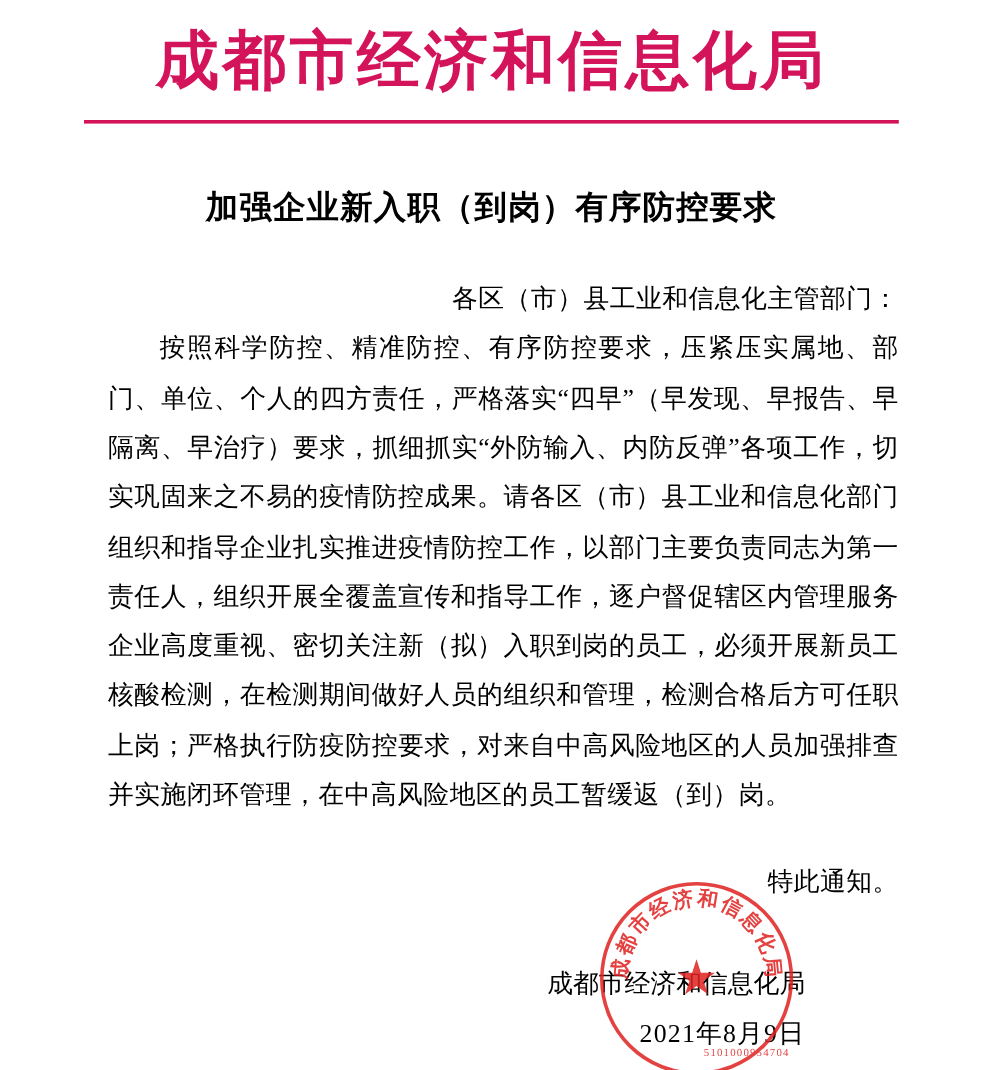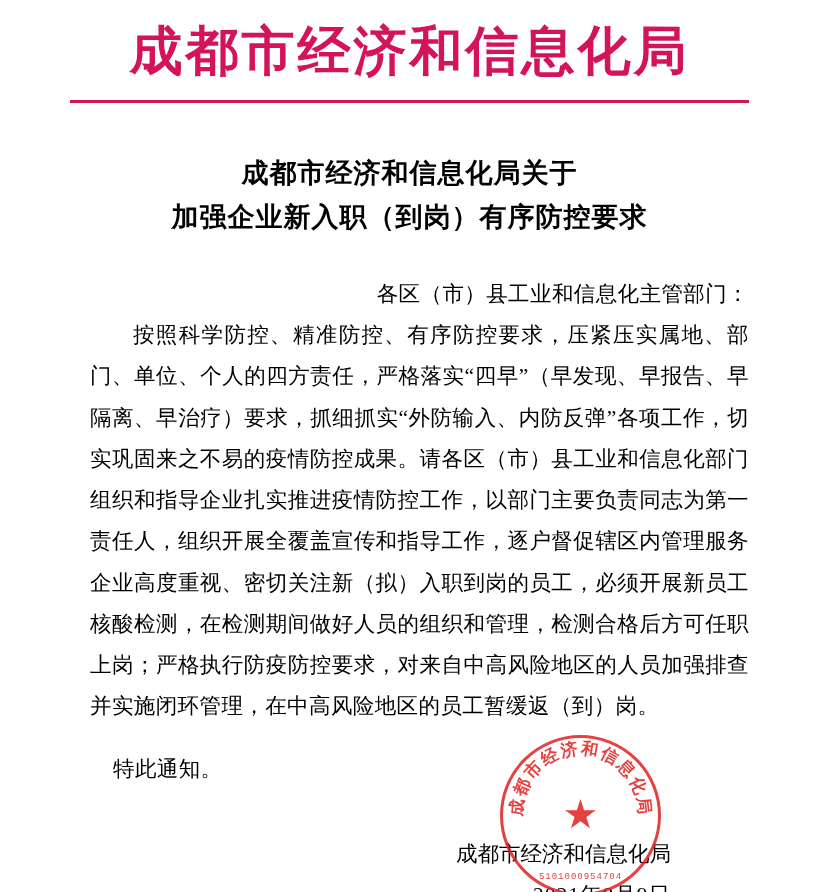--- a/index.html
+++ b/index.html
@@ -69,21 +69,22 @@
     text-align: right;
   }
   .para {
     text-indent: 2em;
     text-align: justify;
     text-justify: inter-ideograph;
     margin-left: 20px;
   }
   .para-notice {
     text-indent: 2em;
-    margin-top: 21px;
+    margin-top: 32px;
+    text-align: right;
   }
 
   
   .signature {
     margin-top: 44px;
     text-align: right;
     padding-right: 78px;
     font-size: 21.5px;
     line-height: 1.9;
     position: relative;
@@ -125,39 +126,38 @@
     font-size: 17px;
     font-weight: bold;
     fill: #e02020;
     letter-spacing: 2px;
   }
   .seal .seal-code {
     position: absolute;
     left: 0;
     right: 0;
     bottom: 11px;
-    text-align: center;
+    text-align: right;
     font-size: 9px;
     letter-spacing: 1px;
     color: #e02020;
-    font-family: Liberation Mono, monospace;
+    font-family: Liberation Serif, serif;
   }
 </style>
 </head>
 <body>
 
 <div class="page">
 
   <div class="letterhead">
     <div class="letterhead-title">成都市经济和信息化局</div>
     <div class="letterhead-rule"></div>
   </div>
 
   <div class="doc-title">
-    <span class="line">成都市经济和信息化局关于</span>
     <span class="line">加强企业新入职（到岗）有序防控要求</span>
   </div>
 
   <div class="body-block">
     <div class="salutation">各区（市）县工业和信息化主管部门：</div>
     <div class="para">按照科学防控、精准防控、有序防控要求，压紧压实属地、部门、单位、个人的四方责任，严格落实“四早”（早发现、早报告、早隔离、早治疗）要求，抓细抓实“外防输入、内防反弹”各项工作，切实巩固来之不易的疫情防控成果。请各区（市）县工业和信息化部门组织和指导企业扎实推进疫情防控工作，以部门主要负责同志为第一责任人，组织开展全覆盖宣传和指导工作，逐户督促辖区内管理服务企业高度重视、密切关注新（拟）入职到岗的员工，必须开展新员工核酸检测，在检测期间做好人员的组织和管理，检测合格后方可任职上岗；严格执行防疫防控要求，对来自中高风险地区的人员加强排查并实施闭环管理，在中高风险地区的员工暂缓返（到）岗。</div>
     <div class="para-notice">特此通知。</div>
   </div>
 
   <div class="signature">

